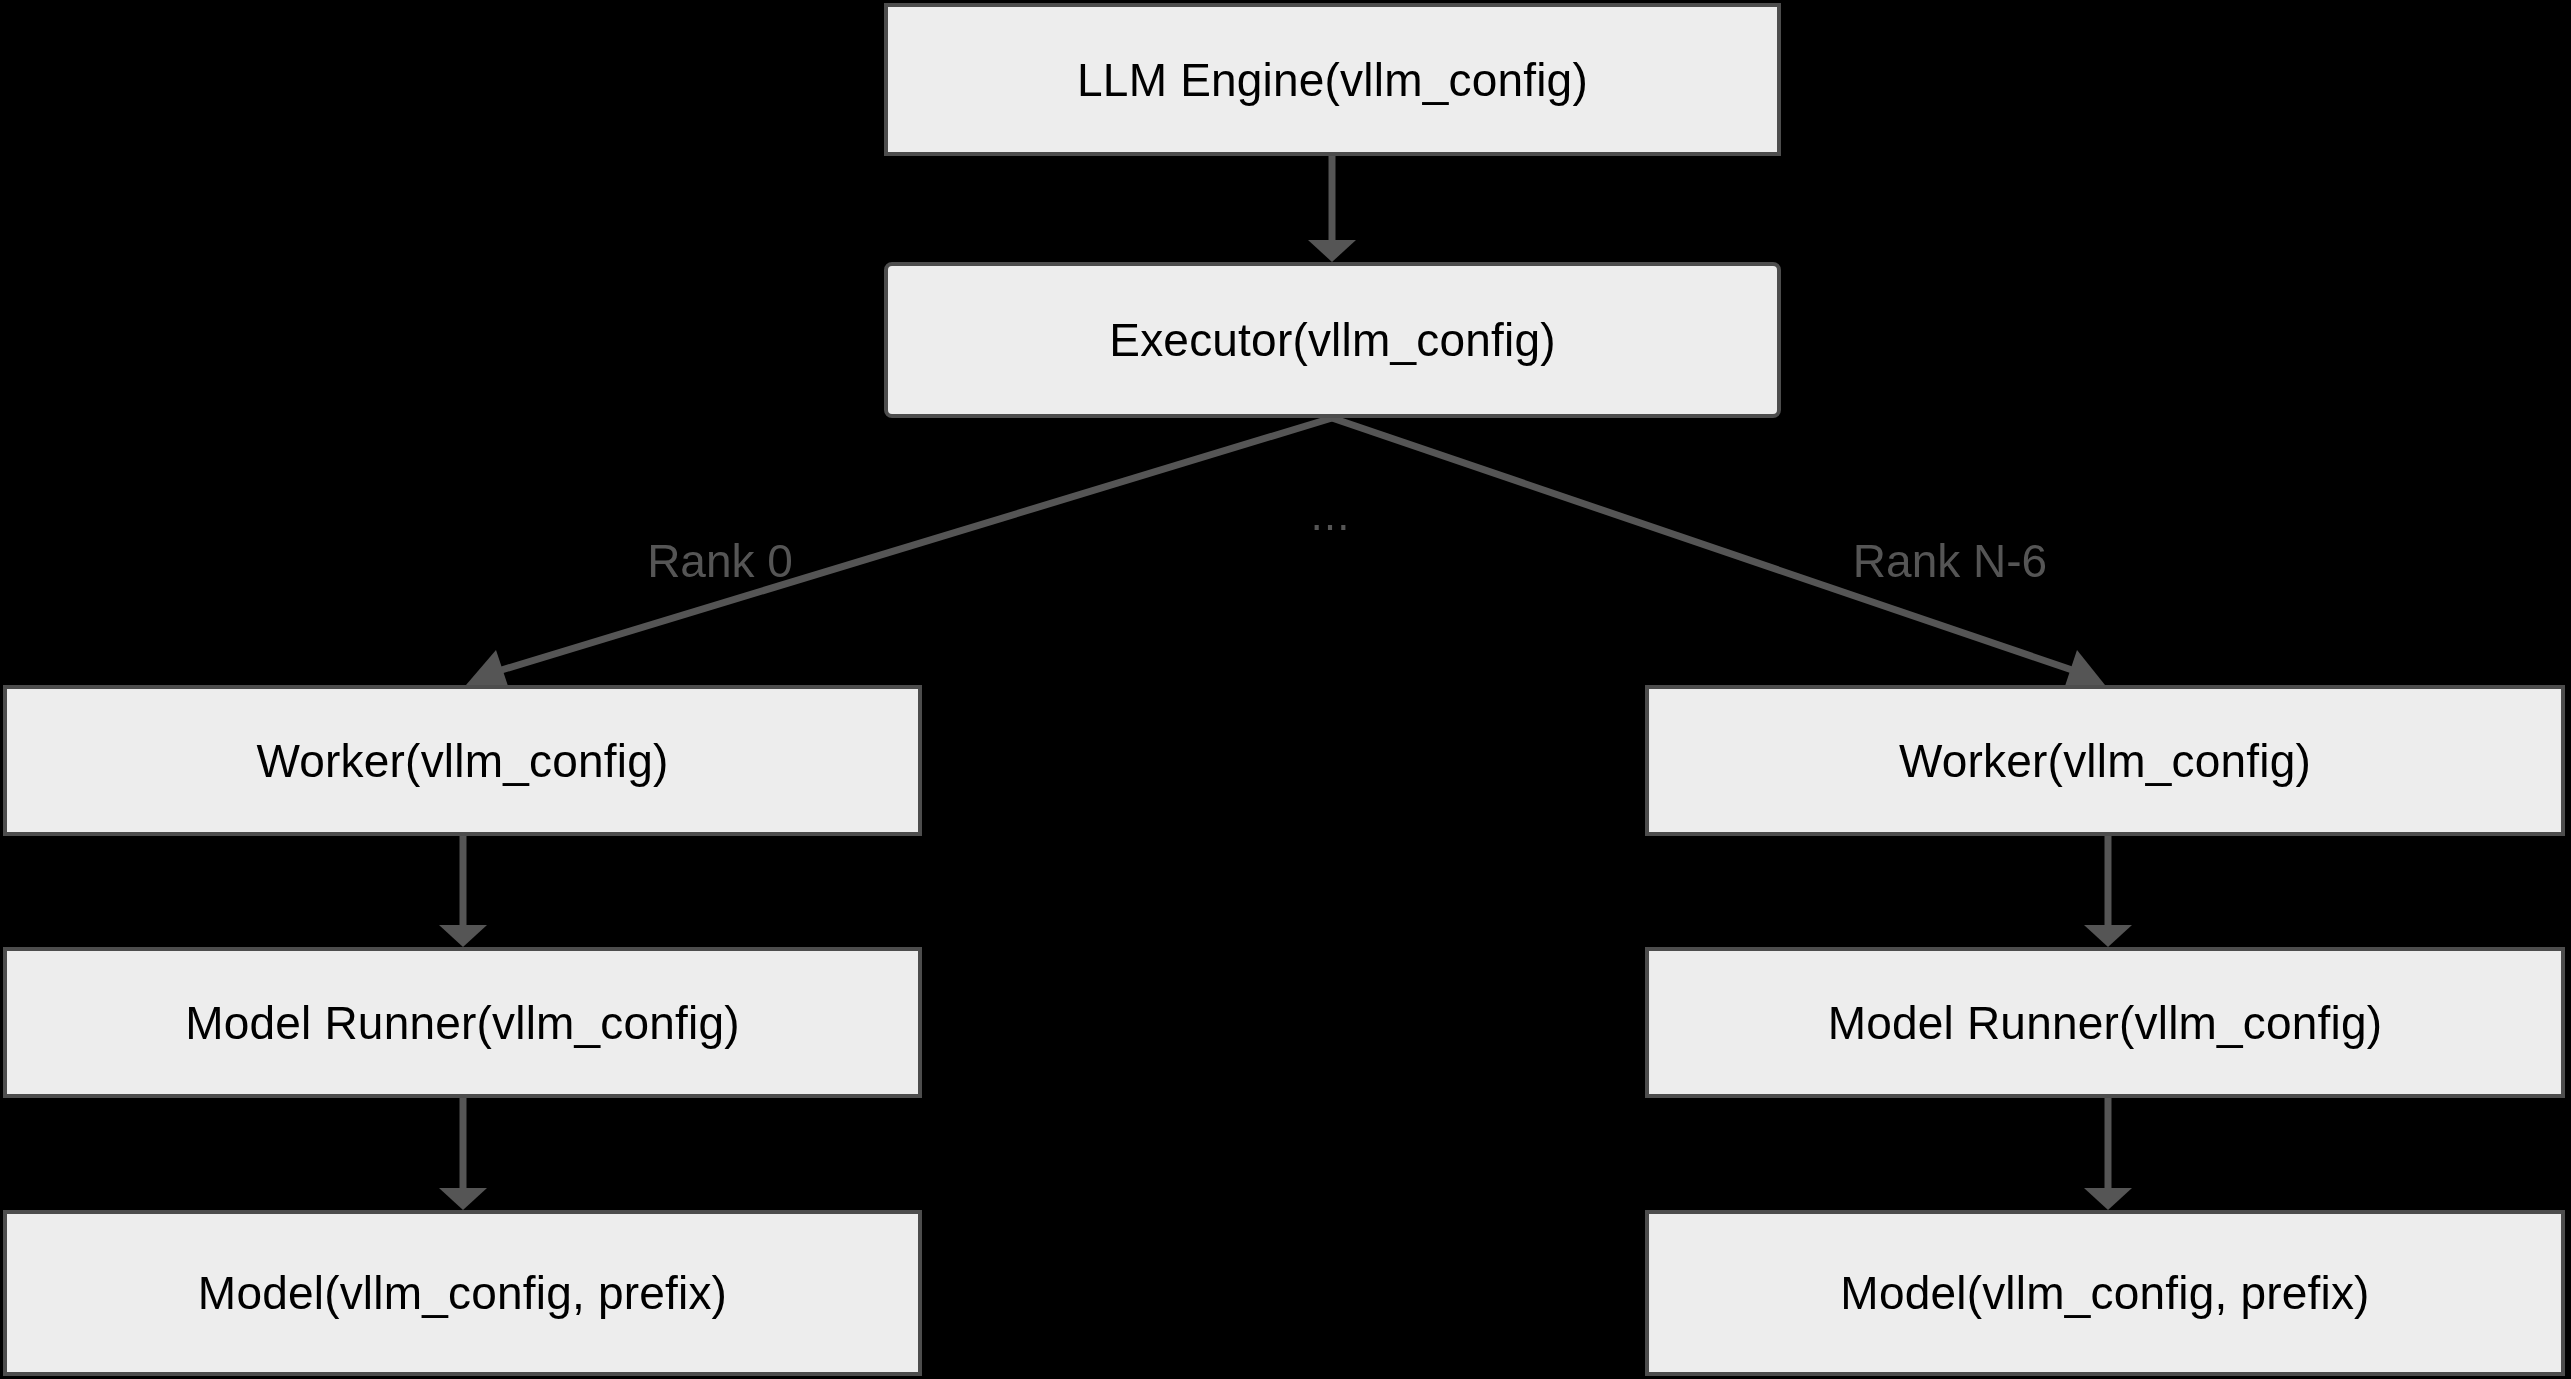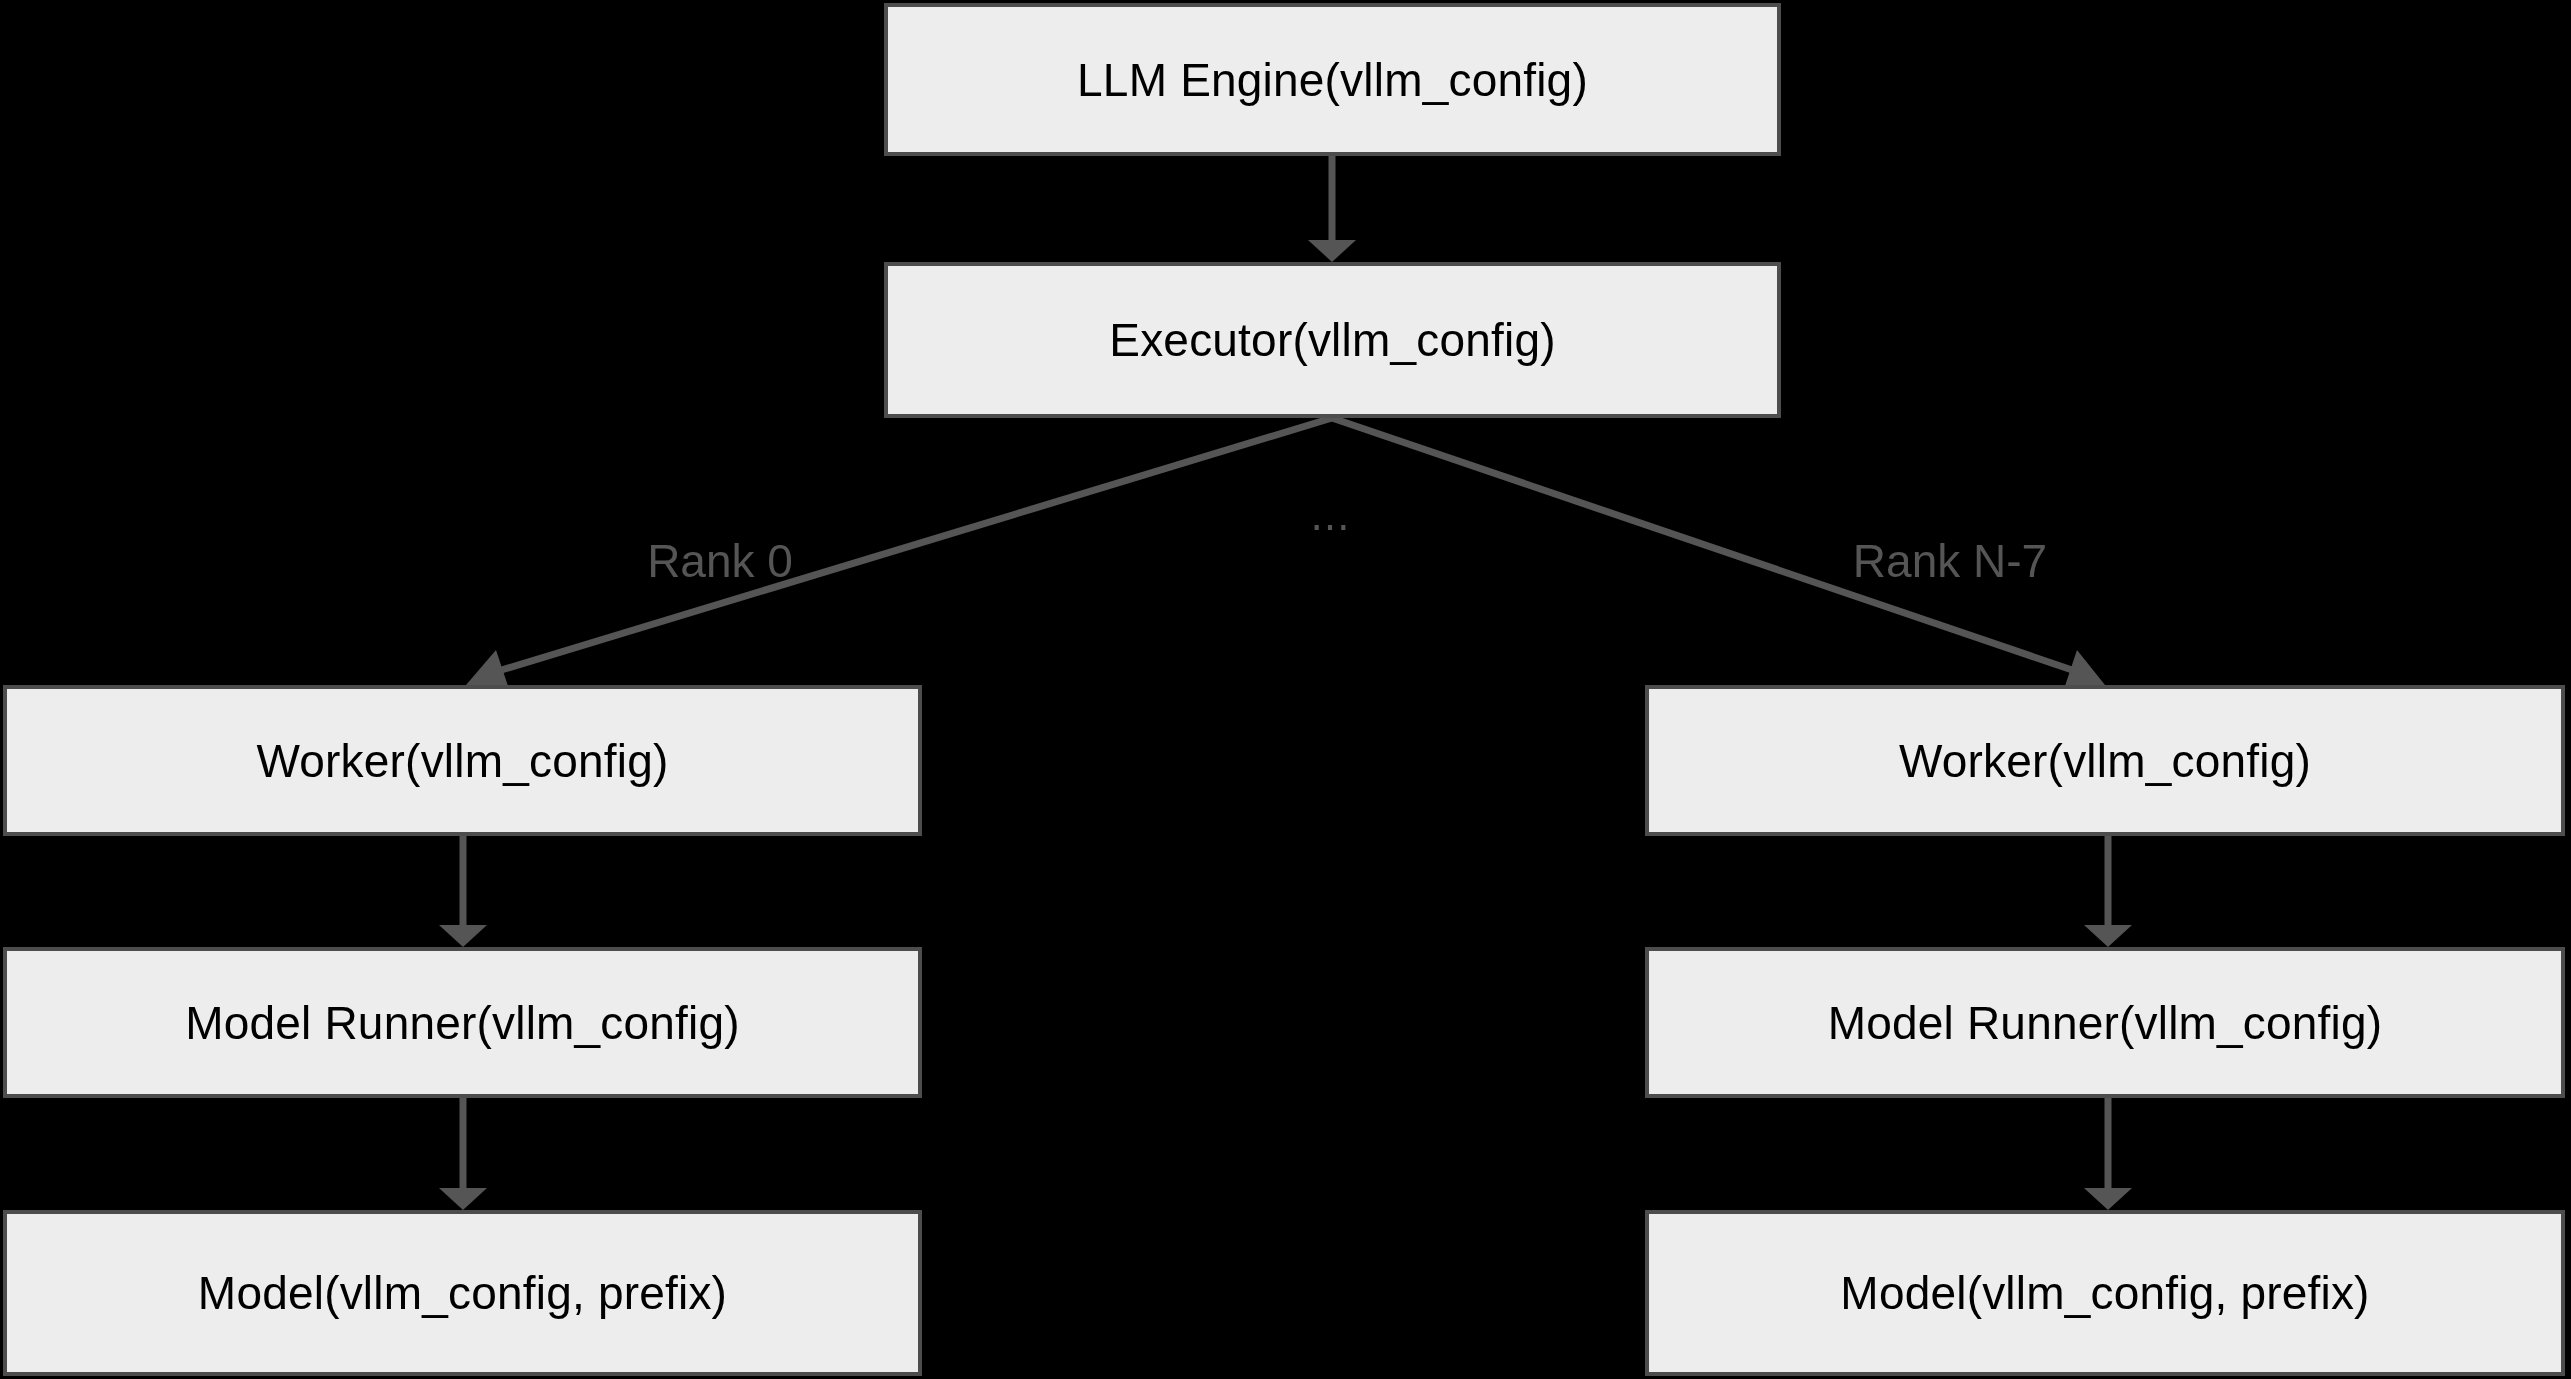--- a/index.html
+++ b/index.html
@@ -108,29 +108,29 @@
     <g>
       <line class="edge-line" x1="2108" y1="1098" x2="2108" y2="1188"></line>
       <polygon class="edge-head" points="2108,1210 2084,1188 2132,1188"></polygon>
     </g>
   </svg>
 
   <div class="node" style="left:884px; top:3px; width:897px; height:153px;">
     <span class="node-label">LLM Engine(vllm_config)</span>
   </div>
 
-  <div class="node" style="left:884px; top:262px; width:897px; height:156px;">
+  <div class="node" style="left:884px; top:262px; width:897px; height:156px;border-radius:8px;">
     <span class="node-label">Executor(vllm_config)</span>
   </div>
 
   <div class="edge-label" style="left:560px; top:498px; width:320px;">Rank 0</div>
 
   <div class="ellipsis-label" style="left:1310px; top:506px;">⋯</div>
 
-  <div class="edge-label" style="left:1780px; top:498px; width:340px;">Rank N-7</div>
+  <div class="edge-label" style="left:1780px; top:498px; width:340px;">Rank N-6</div>
 
   <div class="node" style="left:3px; top:685px; width:919px; height:151px;">
     <span class="node-label">Worker(vllm_config)</span>
   </div>
 
   <div class="node" style="left:3px; top:947px; width:919px; height:151px;">
     <span class="node-label">Model Runner(vllm_config)</span>
   </div>
 
   <div class="node" style="left:3px; top:1210px; width:919px; height:166px;">

